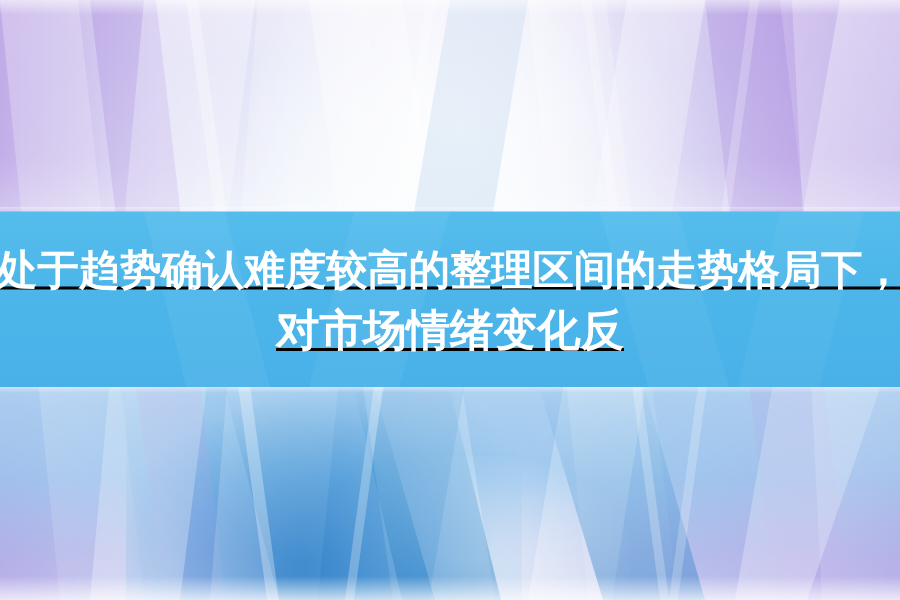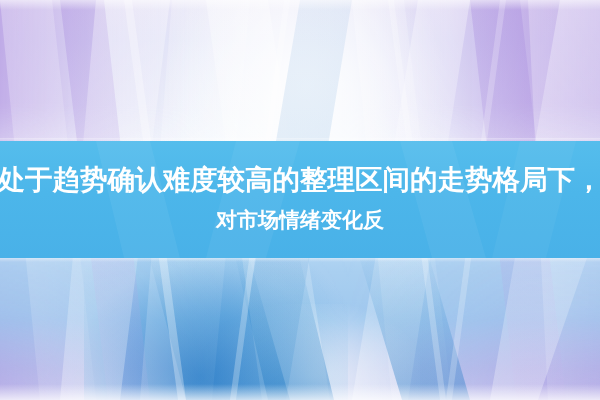--- a/index.html
+++ b/index.html
@@ -115,40 +115,41 @@
     position: absolute;
     left: 0;
     right: 0;
     top: 141px;
     height: 117px;
     background: linear-gradient(180deg, #55bdec 0%, #4cb6ea 45%, #49b1e8 100%);
     display: flex;
     flex-direction: column;
     align-items: center;
     justify-content: center;
+    text-decoration: underline;
   }
   .band-facets {
     position: absolute;
     inset: 0;
     overflow: hidden;
     pointer-events: none;
   }
   .band-line {
     position: relative;
     z-index: 2;
     color: #ffffff;
     font-weight: bold;
     font-size: 27px;
     line-height: 40px;
     letter-spacing: 0px;
     white-space: nowrap;
     text-rendering: geometricPrecision;
   }
   .band-line.l1 { font-size: 27.5px; }
-  .band-line.l2 { font-size: 21px; }
+  .band-line.l2 { font-size: 29px; }
 
   
   .band-seam-top {
     position: absolute;
     left: 0; right: 0;
     top: 138px;
     height: 3px;
     background: linear-gradient(180deg, rgba(255,255,255,0.35), rgba(255,255,255,0.0));
   }
   .band-seam-bottom {

